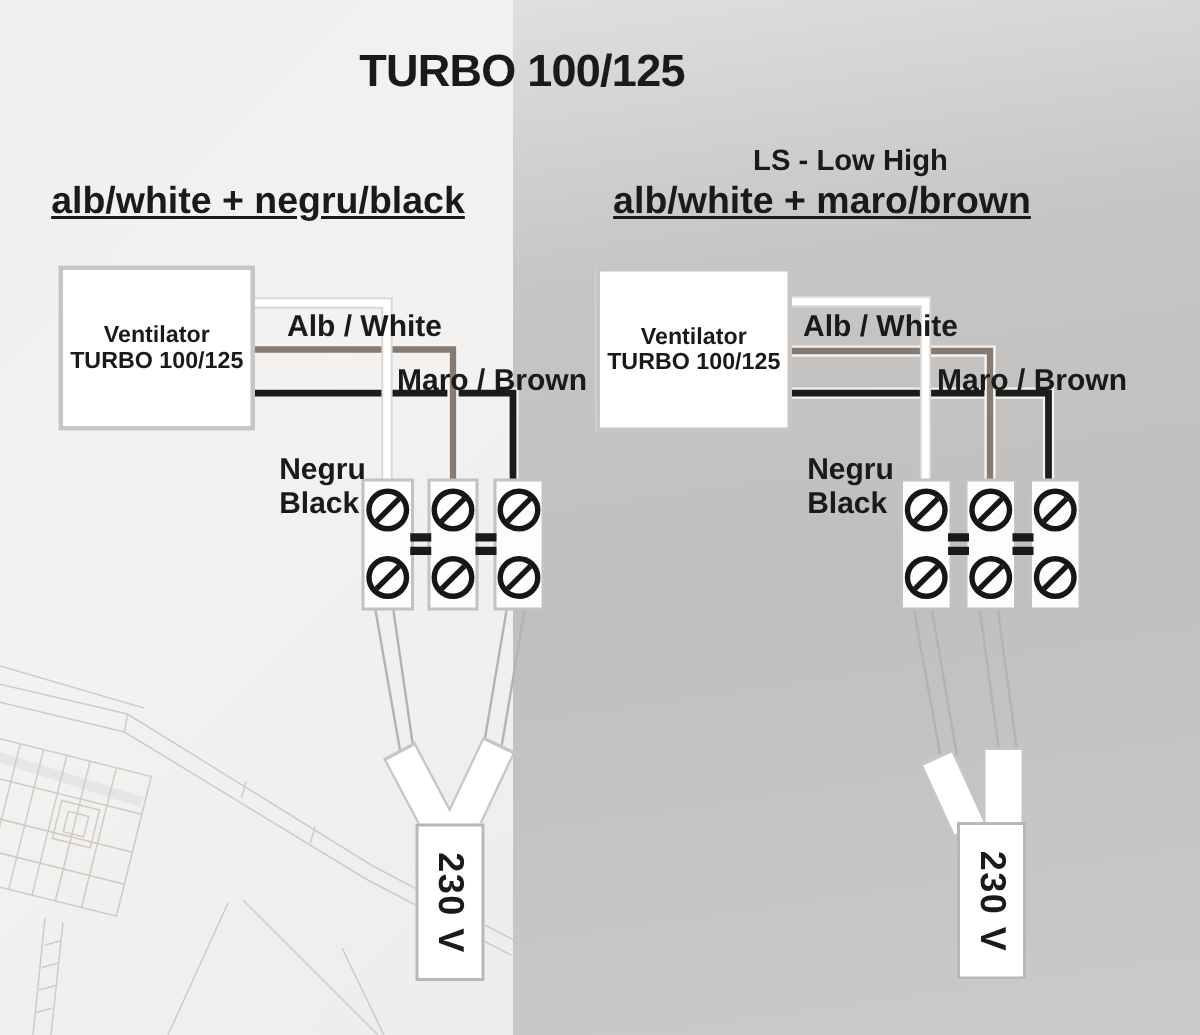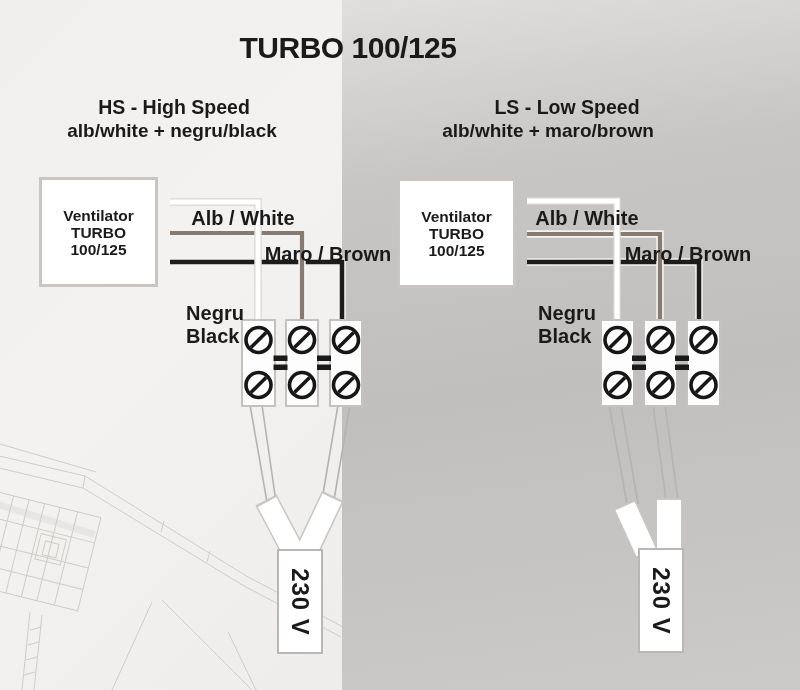--- a/index.html
+++ b/index.html
@@ -8,28 +8,28 @@
     font-family:"Liberation Sans",sans-serif;color:#1a1a1a;
   }
   .bg-left{position:absolute;left:0;top:0;width:342px;height:690px;
     background:linear-gradient(135deg,#f0efee 0%,#f3f2f1 45%,#eeedec 100%);}
   .bg-right{position:absolute;left:342px;top:0;width:458px;height:690px;
     background:linear-gradient(172deg,#e0dfde 0%,#c7c6c5 25%,#c0bfbe 55%,#cbcac9 100%);}
   svg.layer{position:absolute;left:0;top:0;}
   .txt{position:absolute;transform:translateX(-50%);white-space:nowrap;font-weight:bold;}
   .title{font-size:30px;letter-spacing:-0.5px;}
   .heading{font-size:19.5px;}
-  .subheading{font-size:19px;}
+  .subheading{font-size:25px;text-decoration:underline;}
   .wire-label{font-size:20px;margin-top:32px;}
   .two-line{text-align:left;line-height:23px;}
   .device-box{
-    position:absolute;width:119px;height:110px;box-sizing:border-box;
+    position:absolute;width:131px;height:110px;box-sizing:border-box;
     background:#ffffff;border:3px solid #c8c5c3;
     display:flex;flex-direction:column;align-items:center;justify-content:center;
-    font-weight:bold;font-size:15.5px;line-height:17px;text-align:center;
+    font-weight:bold;font-size:15.5px;line-height:17px;text-align:left;
   }
   .power-box{
     position:absolute;width:46px;height:105px;box-sizing:border-box;
     background:#ffffff;border:2px solid #b9b6b4;
     display:flex;align-items:center;justify-content:center;
   }
   .power-box span{
     transform:rotate(90deg);font-weight:bold;font-size:24px;letter-spacing:1px;white-space:nowrap;
   }
 </style>
@@ -160,24 +160,23 @@
         <rect x="632" y="355.5" width="14" height="5.5"></rect>
           <rect x="632" y="364.5" width="14" height="5.5"></rect>
         <rect x="675" y="355.5" width="14" height="5.5"></rect>
           <rect x="675" y="364.5" width="14" height="5.5"></rect>
       </g>
     </g>
   </svg>
 
   <div class="txt title" style="left:348px;top:31px;">TURBO 100/125</div>
 
-  <div class="txt heading" style="left:174px;top:96px;">HS - High Speed</div>
   <div class="txt subheading" style="left:172px;top:120px;">alb/white + negru/black</div>
 
-  <div class="txt heading" style="left:567px;top:96px;">LS - Low Speed</div>
+  <div class="txt heading" style="left:567px;top:96px;">LS - Low High</div>
   <div class="txt subheading" style="left:548px;top:120px;">alb/white + maro/brown</div>
 
   <div class="device-box" style="left:39px;top:177px;">
     <div>Ventilator</div>
     <div>TURBO 100/125</div>
   </div>
   <div class="device-box" style="left:397px;top:178px;">
     <div>Ventilator</div>
     <div>TURBO 100/125</div>
   </div>

